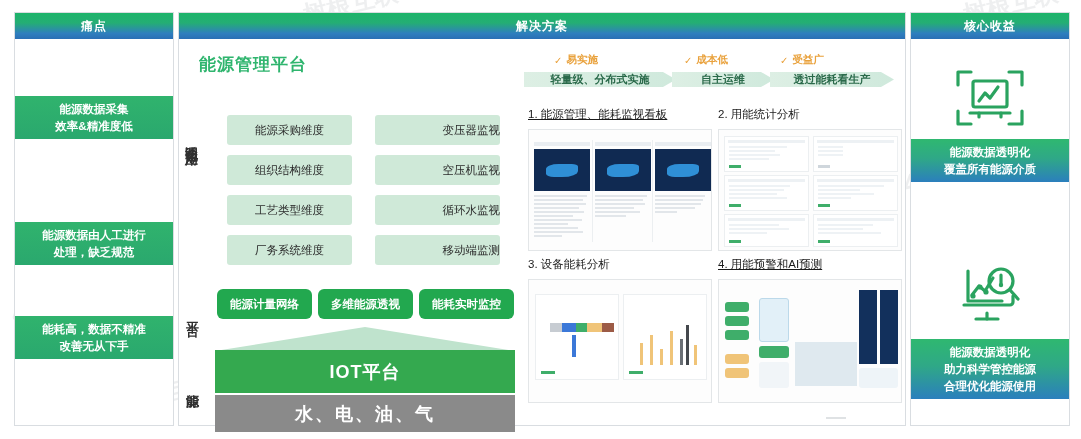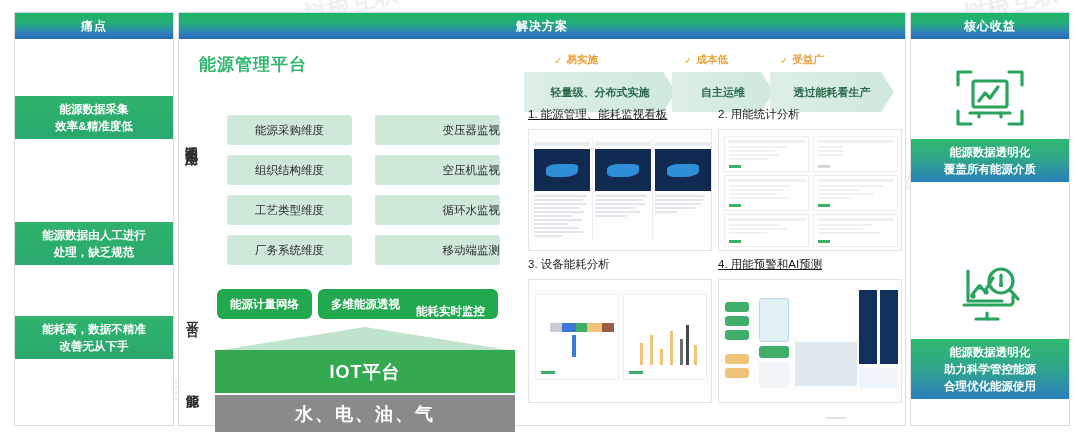--- a/index.html
+++ b/index.html
@@ -85,21 +85,21 @@
   .green-chip {
     position: absolute; top: 250px;
     height: 30px; width: 95px;
     background: #22a84f;
     border-radius: 6px;
     display: flex; align-items: center; justify-content: center;
     color: #fff; font-size: 11.5px; font-weight: bold;
   }
   #gchip-0 { left: 38px; }
   #gchip-1 { left: 139px; }
-  #gchip-2 { left: 224px; align-items: flex-end; }
+  #gchip-2 { left: 240px; }
 
   .roof {
     position: absolute; left: 36px; top: 288px;
     width: 300px; height: 24px;
     background: #bfe3cd;
     clip-path: polygon(0% 100%, 50% 0%, 100% 100%);
   }
   .iot-bar {
     position: absolute; left: 36px; top: 311px;
     width: 300px; height: 43px;
@@ -111,21 +111,21 @@
     position: absolute; left: 36px; top: 356px;
     width: 300px; height: 37px;
     background: #8a8a8a;
     display: flex; align-items: center; justify-content: center;
     color: #fff; font-size: 18px; font-weight: bold; letter-spacing: 2px;
   }
 
   
   .chev-zone { position: absolute; left: 345px; top: 14px; width: 370px; height: 48px; }
   .chev {
-    position: absolute; top: 19px; height: 40px;
+    position: absolute; top: 19px; height: 15px;
     display: flex; align-items: center; justify-content: center;
     font-size: 11px; color: #2a6a4a; font-weight: bold;
     background: linear-gradient(to right, #ddefe4, #cfe9dc);
     clip-path: polygon(0 0, calc(100% - 13px) 0, 100% 50%, calc(100% - 13px) 100%, 0 100%);
     font-family: Liberation Serif, serif;
   }
   #chev-0 { left: 0px;   width: 152px; }
   #chev-1 { left: 148px; width: 102px; }
   #chev-2 { left: 246px; width: 124px; }
   .chev-tag {

